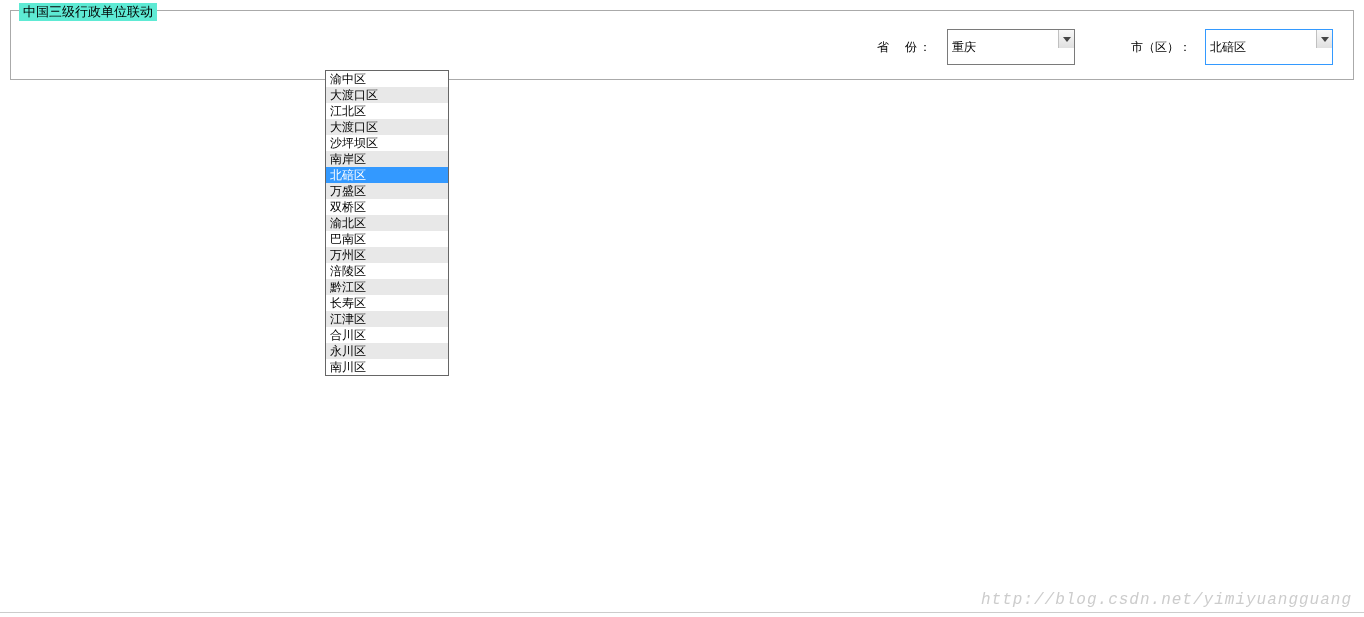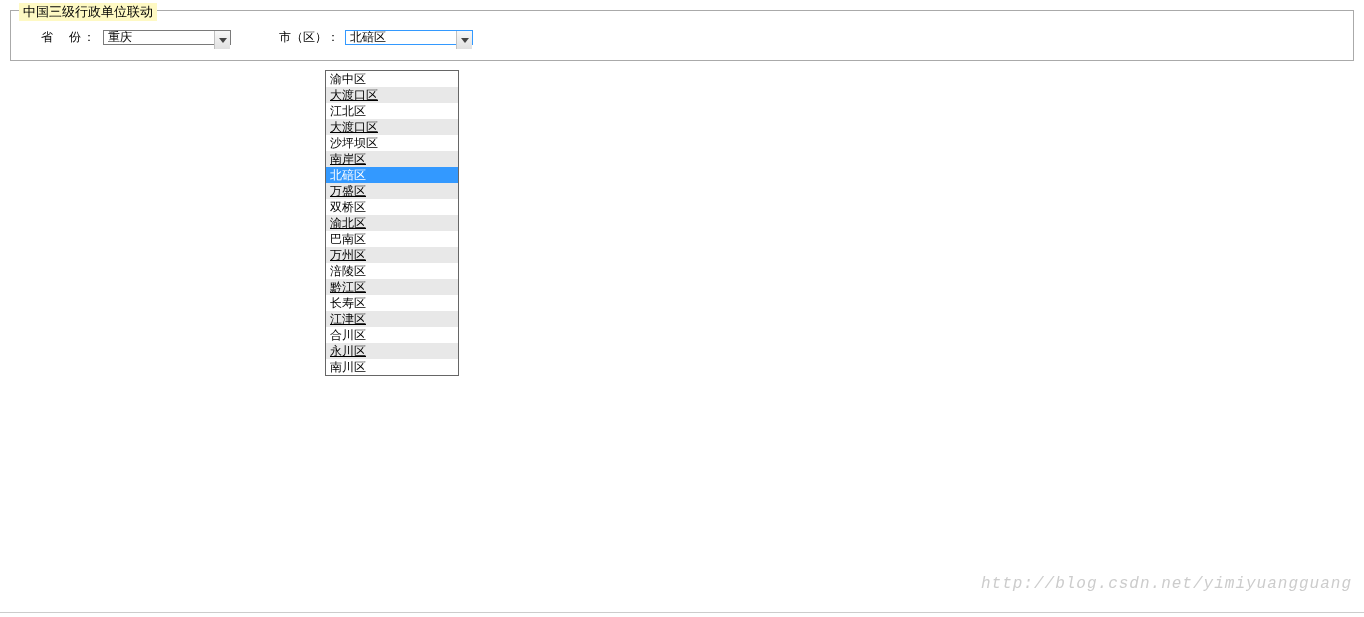--- a/index.html
+++ b/index.html
@@ -16,44 +16,45 @@
   .fieldset {
     border: 1px solid #aaa;
     padding: 0;
     margin: 0;
     position: relative;
   }
   .legend {
     position: absolute;
     top: -8px;
     left: 8px;
-    background: #fef9c3;
+    background: #5eead4;
     padding: 0 4px;
     font-size: 13px;
     color: #000;
   }
   .form-row {
     padding: 18px 20px 14px 20px;
     display: flex;
     align-items: center;
-    gap: 4px;
+    gap: 12px;
+    justify-content: flex-end;
   }
   .label {
     letter-spacing: 2px;
     margin-left: 10px;
     margin-right: 2px;
   }
   .label2 {
     margin-left: 44px;
     margin-right: 2px;
   }
   .select-box {
     position: relative;
     width: 128px;
-    height: 15px;
+    height: 36px;
     border: 1px solid #7a7a7a;
     background: #fff;
     display: flex;
     align-items: center;
     padding-left: 4px;
     font-size: 12px;
   }
   .select-box .arrow {
     position: absolute;
     right: 0;
@@ -67,43 +68,42 @@
     justify-content: center;
   }
   .select-box .arrow svg { display:block; }
   .select-box.focused {
     border: 1px solid #3399ff;
   }
   .dropdown-list {
     position: absolute;
     top: 70px;
     left: 325px;
-    width: 134px;
+    width: 124px;
     border: 1px solid #666;
     background: #fff;
     z-index: 100;
   }
   .dropdown-item {
     height: 16px;
     line-height: 16px;
     padding-left: 4px;
     font-size: 12px;
     color: #000;
   }
   .dropdown-item.alt {
     background: #e8e8e8;
-    text-decoration: underline;
   }
   .dropdown-item.selected {
     background: #3399ff;
     color: #fff;
   }
   .watermark {
     position: absolute;
-    bottom: 24px;
+    bottom: 8px;
     right: 12px;
     font-family: "Courier New", monospace;
     font-size: 16px;
     color: #ccc;
     font-style: italic;
     letter-spacing: 1px;
   }
   .bottom-line {
     position: absolute;
     bottom: 4px;

